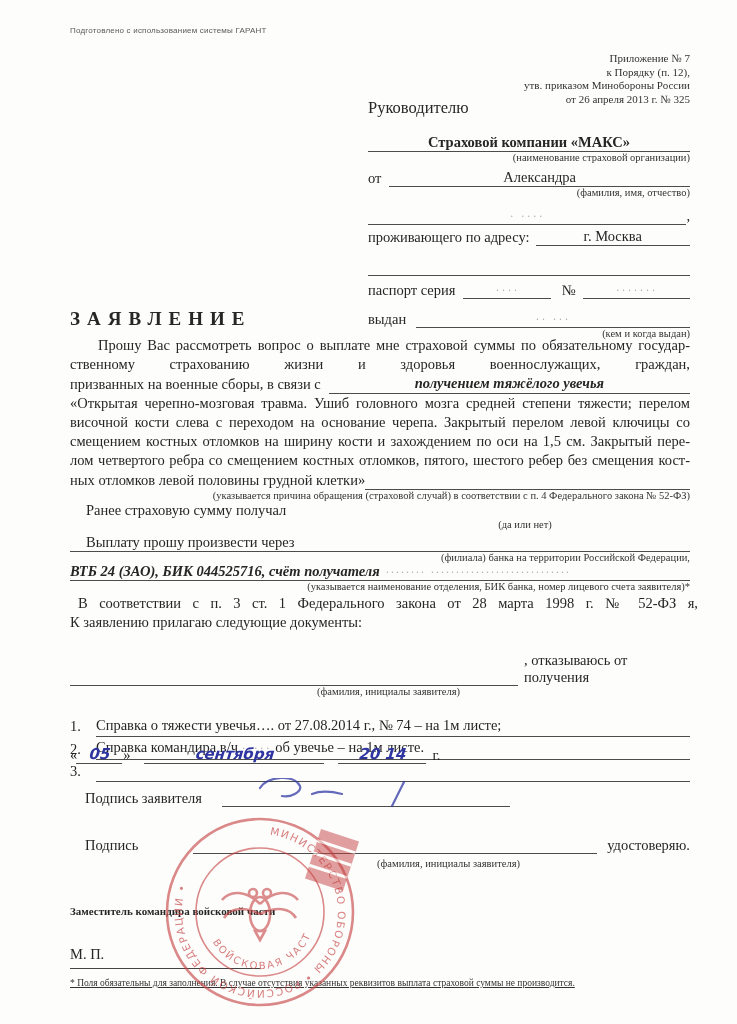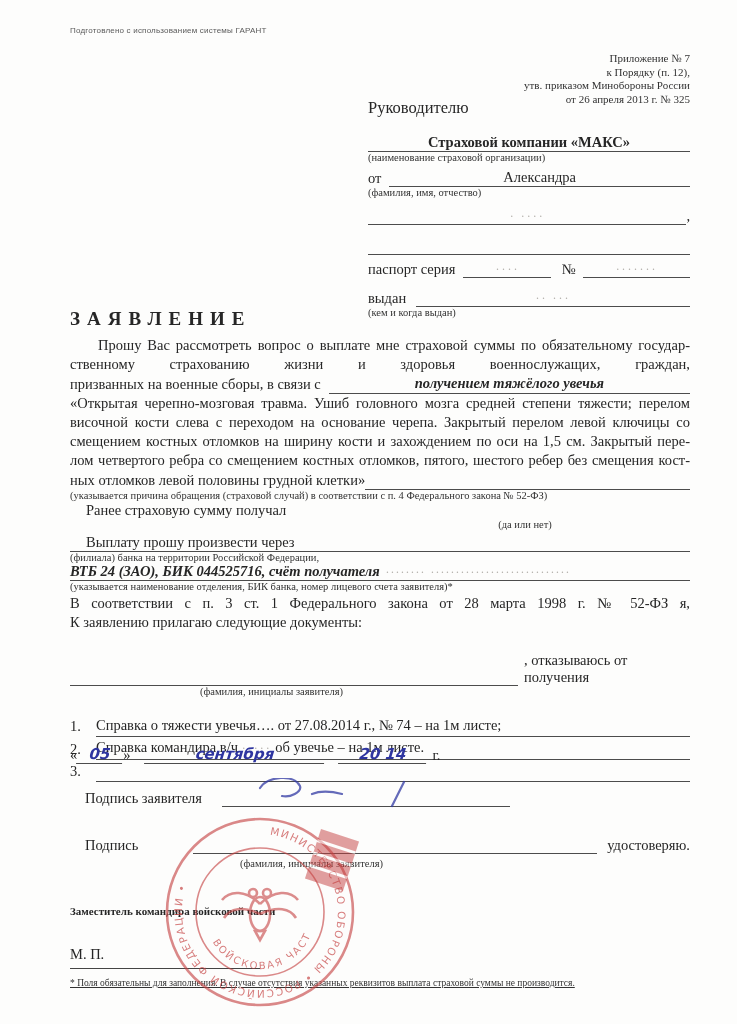--- a/index.html
+++ b/index.html
@@ -7,21 +7,21 @@
   .page {
     position:relative; width:737px; height:1024px; margin:0 auto;
     background:#fdfdfc; color:#262626; overflow:hidden;
     font-family:"Liberation Serif", serif; font-size:14.5px;
   }
   .abs { position:absolute; }
   .garant { font-family:"Liberation Sans",sans-serif; font-size:8px; color:#5a5a5a; letter-spacing:.2px; }
   .appendix { text-align:right; font-size:11px; line-height:13.5px; color:#333; }
   .addr { width:322px; font-size:14.5px; }
   .addr .to { font-size:16.5px; margin-bottom:16px; }
-  .caption { font-size:10.5px; color:#333; text-align:left; }
+  .caption { font-size:10.5px; color:#333; text-align:right; }
   .row { display:flex; align-items:flex-end; }
   .ul { border-bottom:1px solid #4c4c4c; }
   .fill { flex:1; text-align:center; }
   .bold { font-weight:bold; }
   .bi { font-weight:bold; font-style:italic; }
   .faint { color:#b5b2ad; letter-spacing:2px; font-size:12px; }
   .title { font-size:19px; font-weight:bold; letter-spacing:7px; }
   .just { text-align:justify; text-align-last:justify; line-height:19px; width:620px; }
   .indent { text-indent:28px; }
   .hw { font-family:"DejaVu Sans",sans-serif; font-style:italic; font-weight:600;
@@ -51,20 +51,24 @@
     <div class="caption">(наименование страховой организации)</div>
     <div class="row" style="margin-top:6px;">
       <span>от</span>
       <span class="ul fill" style="margin-left:8px;">Александра</span>
     </div>
     <div class="caption">(фамилия, имя, отчество)</div>
     <div class="row" style="margin-top:10px;">
       <span class="ul fill faint">· ····</span>
       <span>,</span>
     </div>
+    <div class="row" style="margin-top:3px;">
+      <span>проживающего по адресу:</span>
+      <span class="ul fill" style="margin-left:6px;">г. Москва</span>
+    </div>
     <div class="row" style="margin-top:14px;">
       <span class="ul fill faint">&nbsp;</span>
     </div>
     <div class="row" style="margin-top:6px;">
       <span>паспорт серия</span>
       <span class="ul fill faint" style="margin-left:8px; max-width:88px;">····</span>
       <span style="margin-left:10px;">№</span>
       <span class="ul fill faint" style="margin-left:8px;">·······</span>
     </div>
     <div class="row" style="margin-top:12px;">
@@ -106,21 +110,21 @@
 
     <div class="ul" style="margin-top:4px; text-indent:16px;">Выплату прошу произвести через</div>
     <div class="caption">(филиала) банка на территории Российской Федерации,</div>
 
     <div class="ul row" style="justify-content:flex-start;font-style:italic;">
       <span class="bold">ВТБ 24 (ЗАО), БИК 044525716, счёт получателя</span>
       <span class="faint" style="margin-left:6px;">········ ····························</span>
     </div>
     <div class="caption">(указывается наименование отделения, БИК банка, номер лицевого счета заявителя)*</div>
 
-    <div class="just" style="margin-top:2px;">В соответствии с п. 3 ст. 1 Федерального закона от 28 марта 1998 г. № 52-ФЗ я,</div>
+    <div class="just" style="margin-top:2px;margin-left:8px;">В соответствии с п. 3 ст. 1 Федерального закона от 28 марта 1998 г. № 52-ФЗ я,</div>
     <div style="line-height:19px;">К заявлению прилагаю следующие документы:</div>
 
     <div class="row" style="margin-top:20px;">
       <span class="ul" style="width:465px;">&nbsp;</span>
       <span style="margin-left:6px;">, отказываюсь от получения</span>
     </div>
     <div class="row">
       <span style="width:130px;"></span>
       <span class="caption" style="width:260px;">(фамилия, инициалы заявителя)</span>
     </div>

